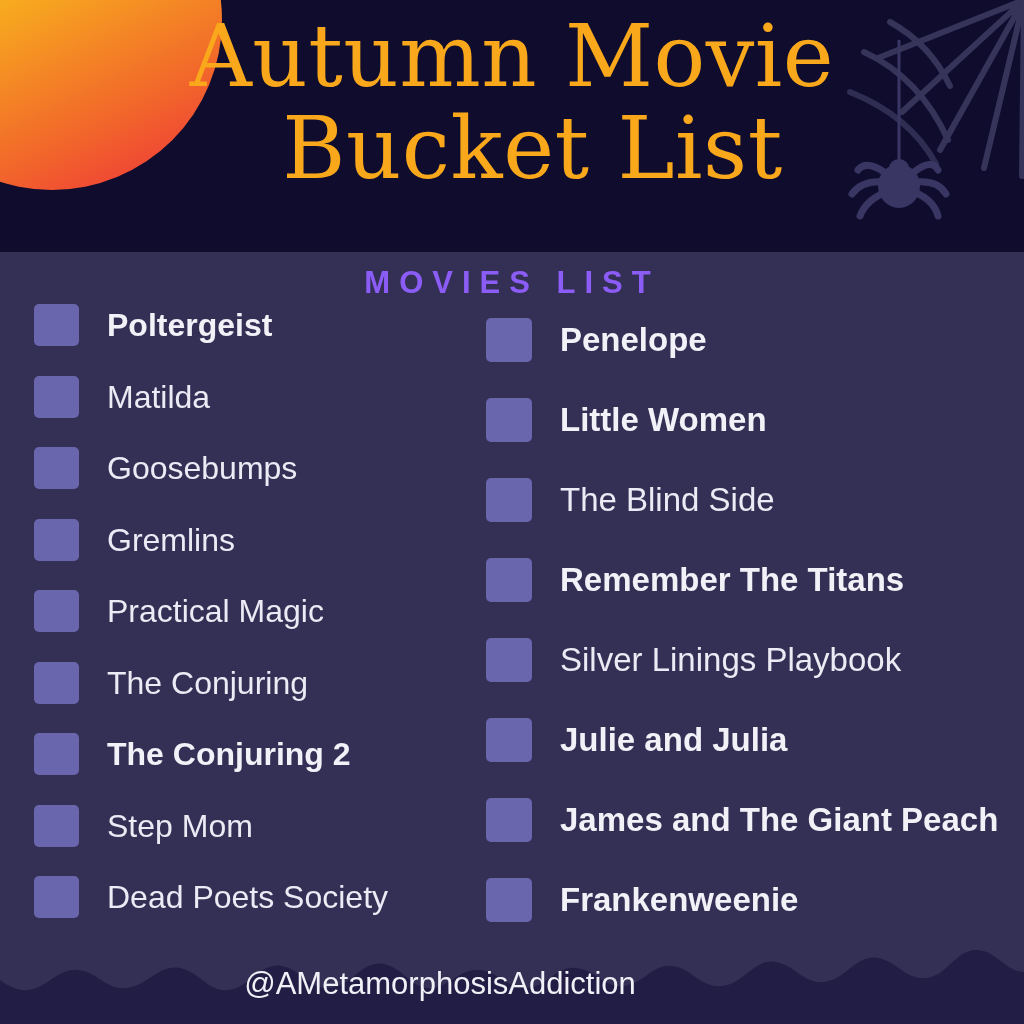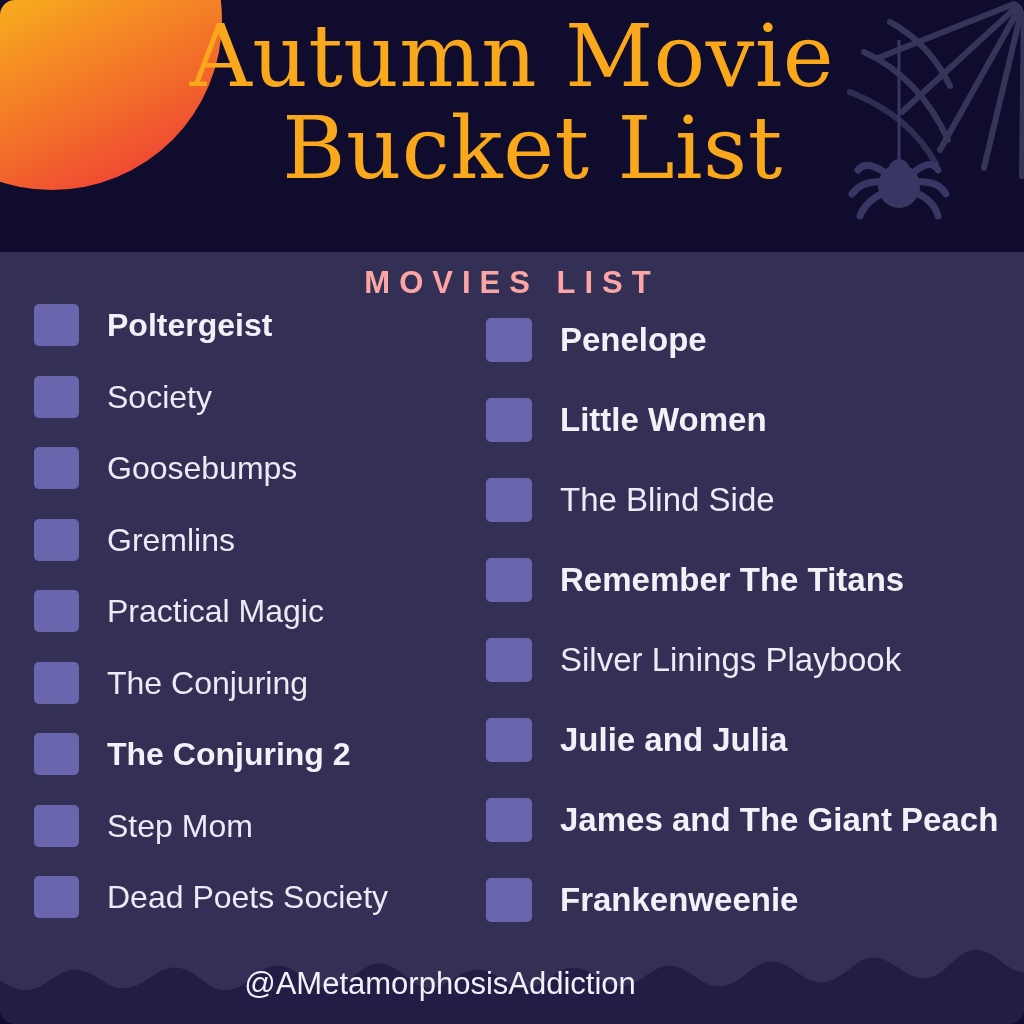--- a/index.html
+++ b/index.html
@@ -7,21 +7,20 @@
     padding: 0;
     background: #100c2e;
   }
   #poster {
     position: relative;
     width: 1024px;
     height: 1024px;
     overflow: hidden;
     background: #100c2e;
     font-family: "DejaVu Sans", sans-serif;
-    border-radius: 15px;
     -webkit-font-smoothing: antialiased;
   }
 
   
   .header-band {
     position: absolute;
     left: 0; top: 0;
     width: 1024px;
     height: 252px;
     overflow: hidden;
@@ -64,21 +63,21 @@
   .title-line.l2 { margin-top: -4px; margin-left: 41px; }
 
   
   .section-head {
     position: absolute;
     left: 0;
     top: 265px;
     width: 1024px;
     text-align: center;
     z-index: 6;
-    color: #fca5a5;
+    color: #8b5cf6;
     font-family: "Liberation Sans", sans-serif;
     font-size: 31px;
     font-weight: 700;
     letter-spacing: 9px;
   }
 
   
   .col {
     position: absolute;
     z-index: 6;
@@ -240,21 +239,21 @@
 
   <div class="section-head">MOVIES LIST</div>
 
   <div class="col col-left">
     <div class="item">
       <span class="checkbox"></span>
       <span class="item-label bold">Poltergeist</span>
     </div>
     <div class="item">
       <span class="checkbox"></span>
-      <span class="item-label">Society</span>
+      <span class="item-label">Matilda</span>
     </div>
     <div class="item">
       <span class="checkbox"></span>
       <span class="item-label">Goosebumps</span>
     </div>
     <div class="item">
       <span class="checkbox"></span>
       <span class="item-label">Gremlins</span>
     </div>
     <div class="item">

